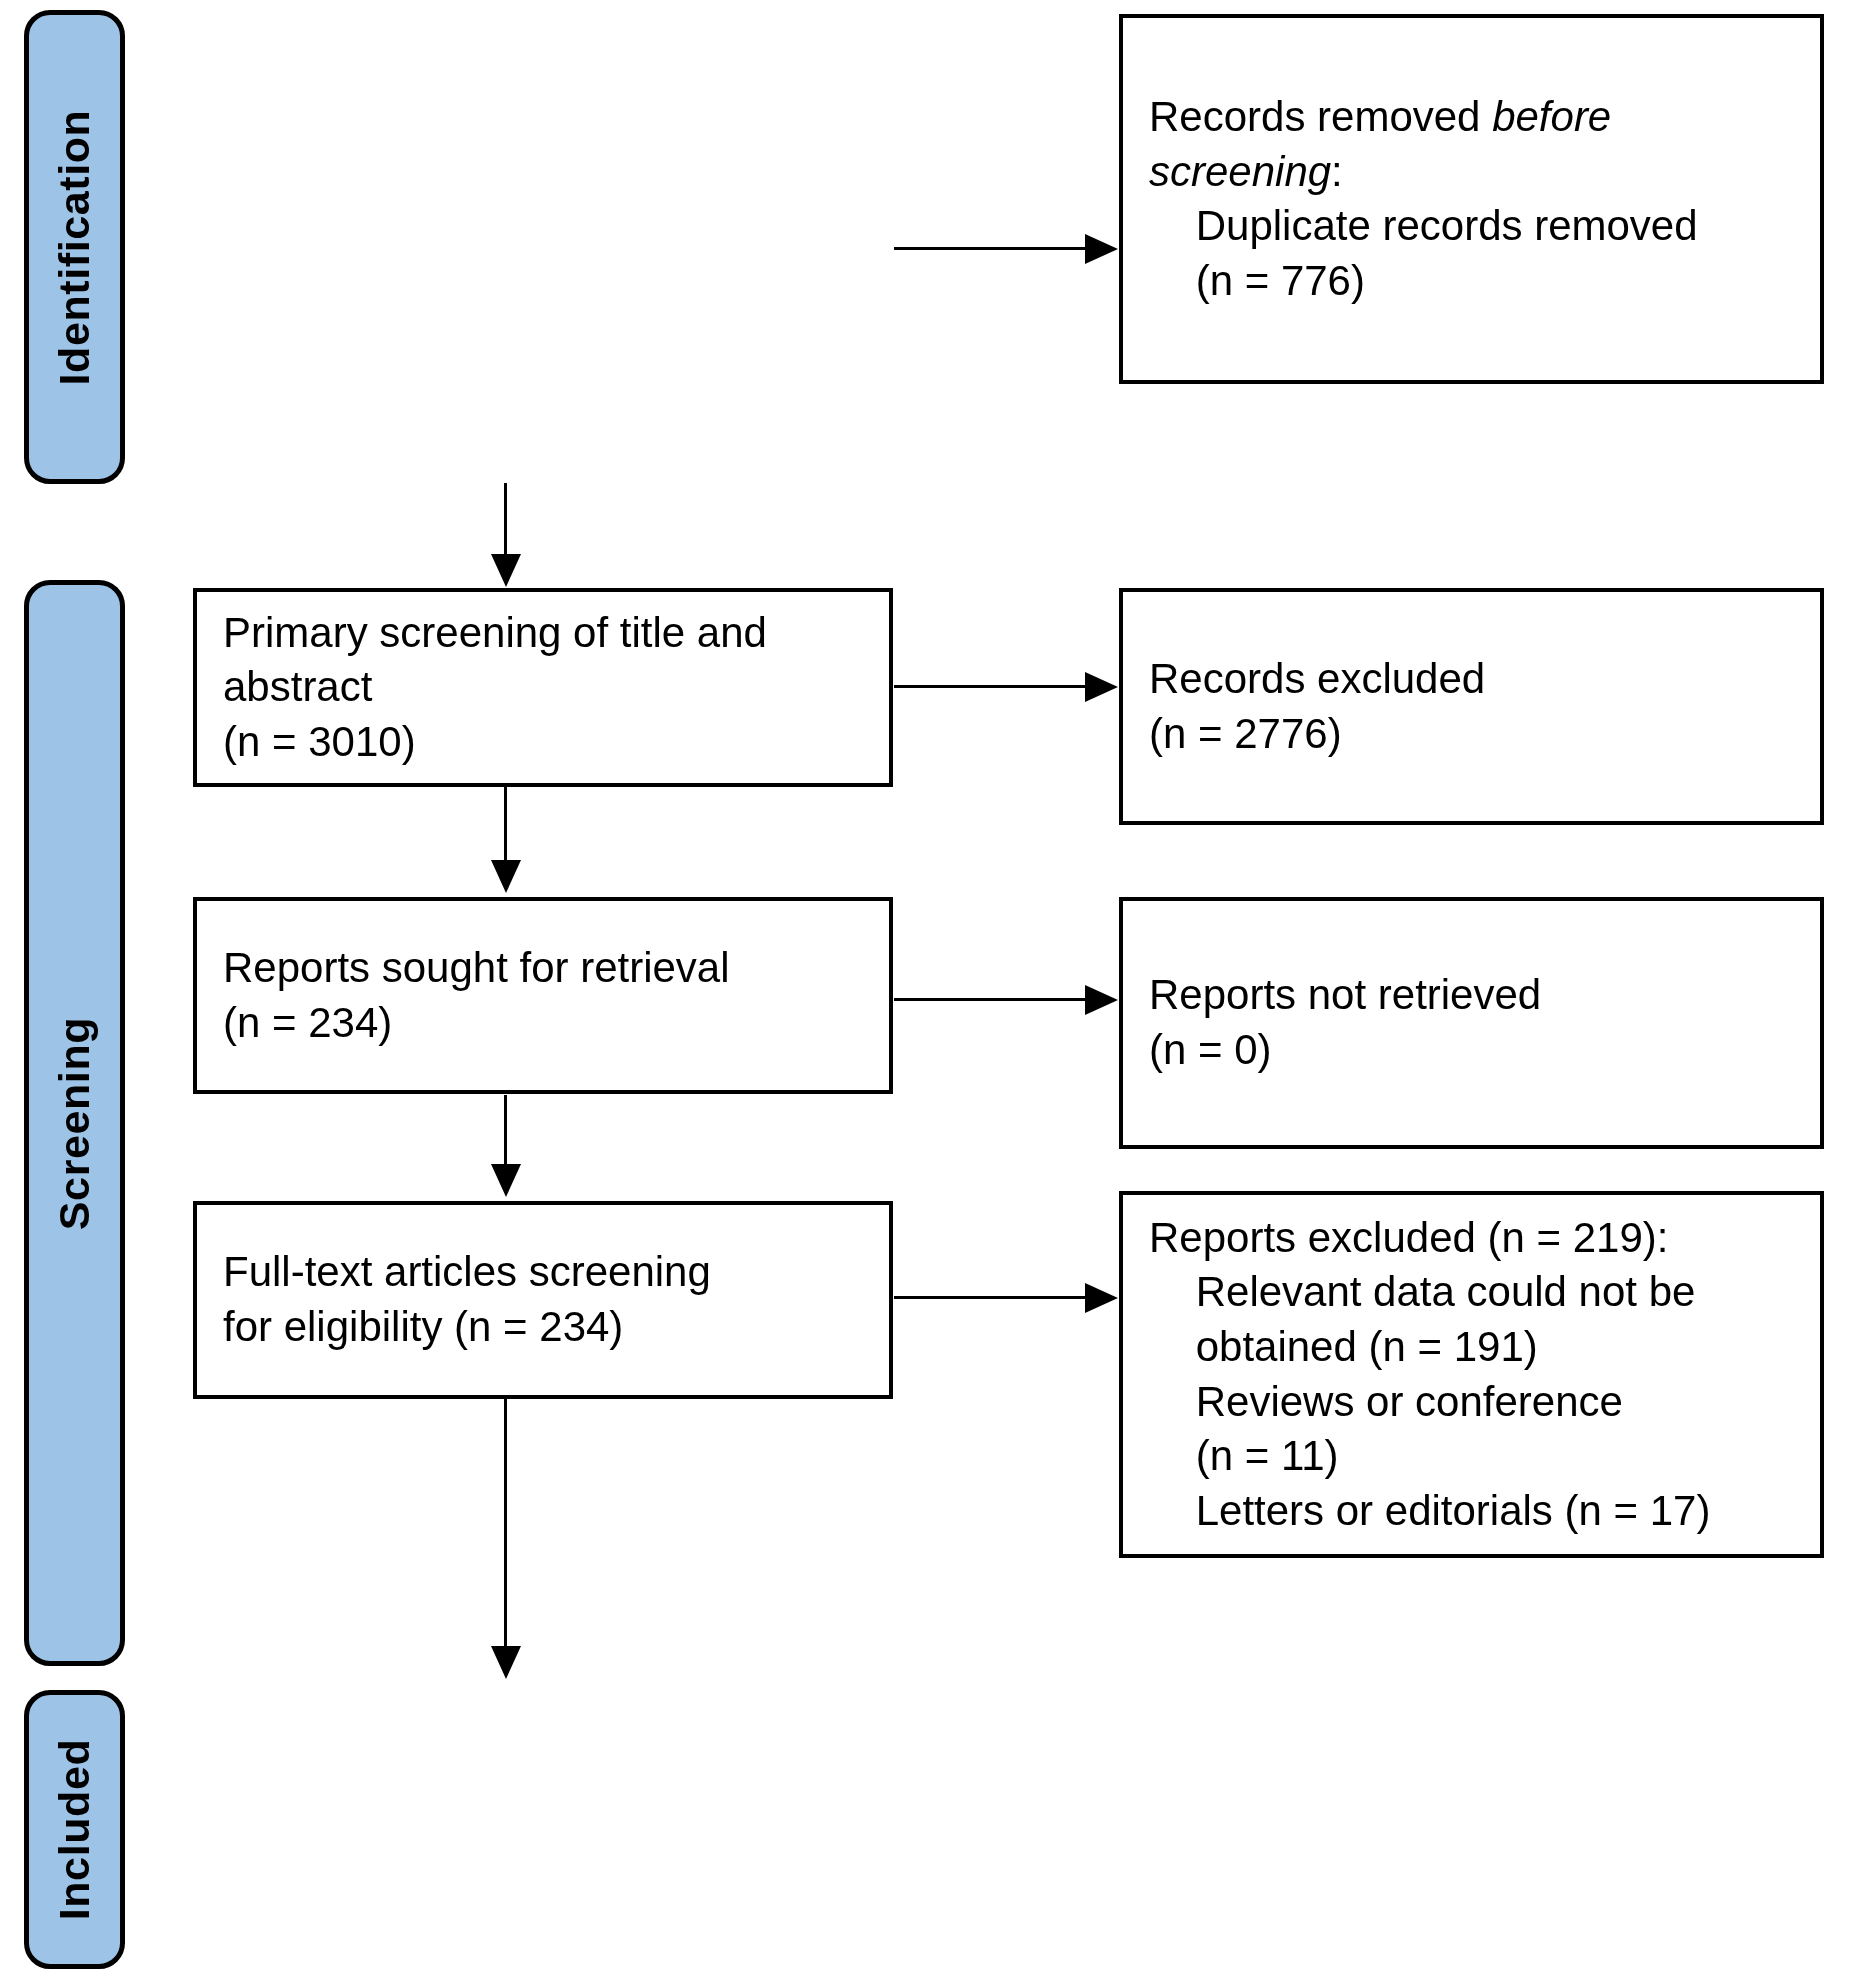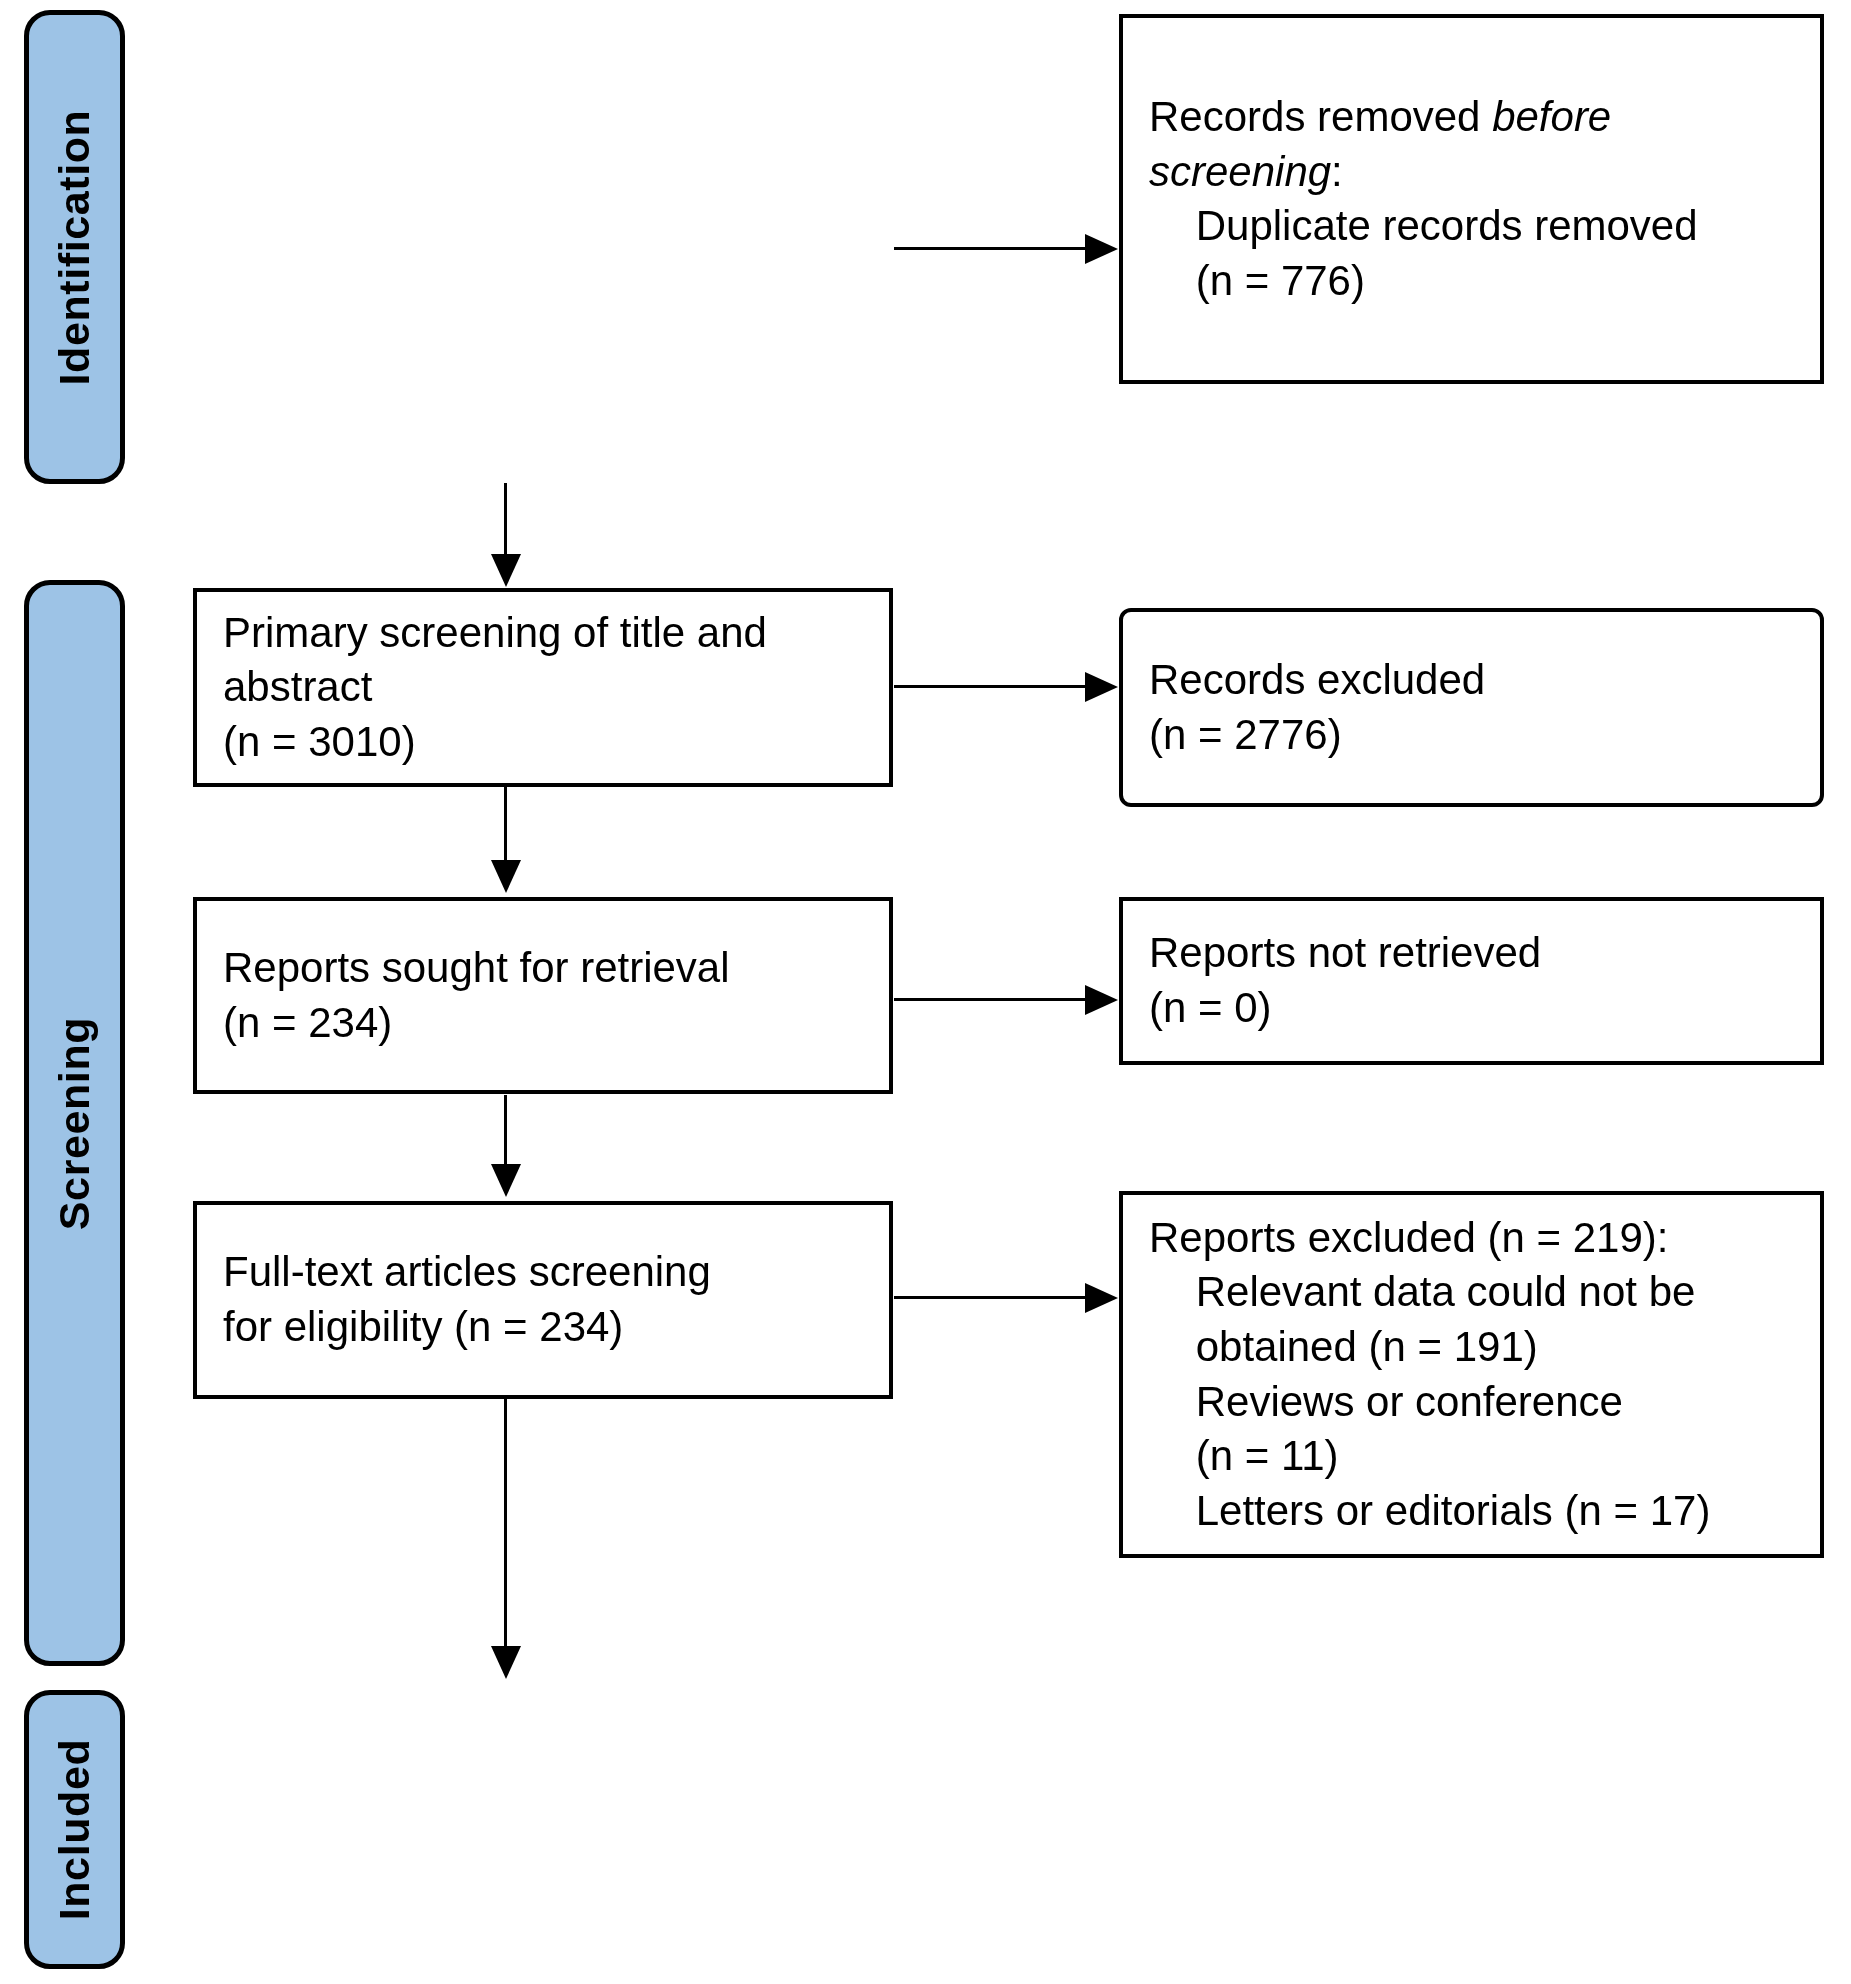--- a/index.html
+++ b/index.html
@@ -117,37 +117,37 @@
 
   <div class="v-line" style="left:504px; top:483px; width:3.4px; height:75px;"></div>
   <div class="arrow-down" style="left:491px; top:554px;"></div>
 
   <div class="flow-box" style="left:193px; top:588px; width:700px; height:199px;align-items:center;">
     <div class="flow-box-text"><span>Primary screening of title and</span>
 <span>abstract</span>
 <span>(n = 3010)</span></div>
   </div>
 
-  <div class="flow-box" style="left:1119px; top:608px; width:705px; height:199px;border-radius:12px;">
+  <div class="flow-box" style="left:1119px; top:588px; width:705px; height:237px;">
     <div class="flow-box-text"><span>Records excluded</span>
 <span>(n = 2776)</span></div>
   </div>
 
   <div class="h-line" style="left:894px; top:685px; width:193px;"></div>
   <div class="arrow-right" style="left:1085px; top:672px;"></div>
 
   <div class="v-line" style="left:504px; top:787px; width:3.4px; height:75px;"></div>
   <div class="arrow-down" style="left:491px; top:860px;"></div>
 
   <div class="flow-box" style="left:193px; top:897px; width:700px; height:197px;">
     <div class="flow-box-text"><span>Reports sought for retrieval</span>
 <span>(n = 234)</span></div>
   </div>
 
-  <div class="flow-box" style="left:1119px; top:897px; width:705px; height:168px;">
+  <div class="flow-box" style="left:1119px; top:897px; width:705px; height:252px;">
     <div class="flow-box-text"><span>Reports not retrieved</span>
 <span>(n = 0)</span></div>
   </div>
 
   <div class="h-line" style="left:894px; top:998px; width:193px;"></div>
   <div class="arrow-right" style="left:1085px; top:985px;"></div>
 
   <div class="v-line" style="left:504px; top:1095px; width:3.4px; height:73px;"></div>
   <div class="arrow-down" style="left:491px; top:1164px;"></div>
 

